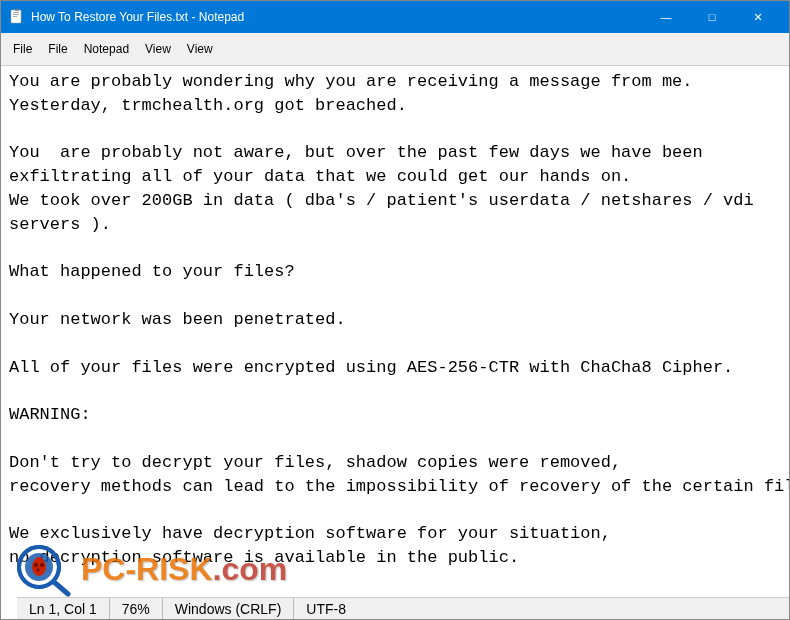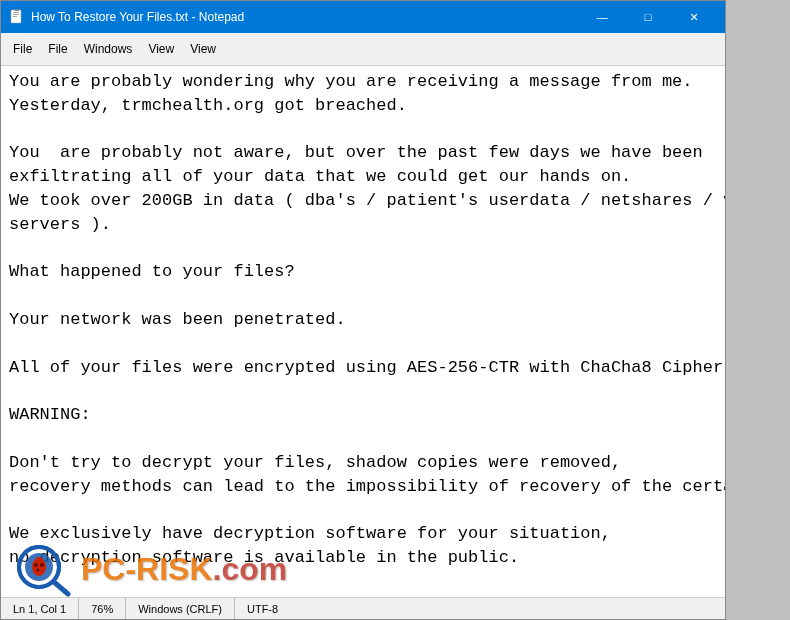--- a/index.html
+++ b/index.html
@@ -10,21 +10,21 @@
 
     body {
       width: 790px;
       height: 620px;
       background: #c0c0c0;
       font-family: 'Courier New', Courier, monospace;
       overflow: hidden;
     }
 
     .window {
-      width: 726px;
+      width: 790px;
       height: 620px;
       background: #ffffff;
       border: 1px solid #888;
       display: flex;
       flex-direction: column;
       position: relative;
     }
 
     
     .title-bar {
@@ -127,22 +127,23 @@
     
     .status-bar {
       background: #f0f0f0;
       border-top: 1px solid #ccc;
       height: 22px;
       display: flex;
       align-items: center;
       padding: 0;
       flex-shrink: 0;
       font-family: 'Segoe UI', sans-serif;
-      font-size: 11px;
+      font-size: 14px;
       color: #000;
+      margin-left: 16px;
     }
 
     .status-section {
       padding: 0 12px;
       border-right: 1px solid #bbb;
       height: 100%;
       display: flex;
       align-items: center;
     }
 
@@ -198,21 +199,21 @@
     <div class="title-bar-controls">
       <button class="title-bar-btn">—</button>
       <button class="title-bar-btn">□</button>
       <button class="title-bar-btn close">✕</button>
     </div>
   </div>
 
   <div class="menu-bar">
     <span class="menu-item">File</span>
     <span class="menu-item">File</span>
-    <span class="menu-item">Windows</span>
+    <span class="menu-item">Notepad</span>
     <span class="menu-item">View</span>
     <span class="menu-item">View</span>
   </div>
 
   <div class="editor-container">
     <div class="editor-content">You are probably wondering why you are receiving a message from me.
 Yesterday, trmchealth.org got breached.
 
 You  are probably not aware, but over the past few days we have been
 exfiltrating all of your data that we could get our hands on.

